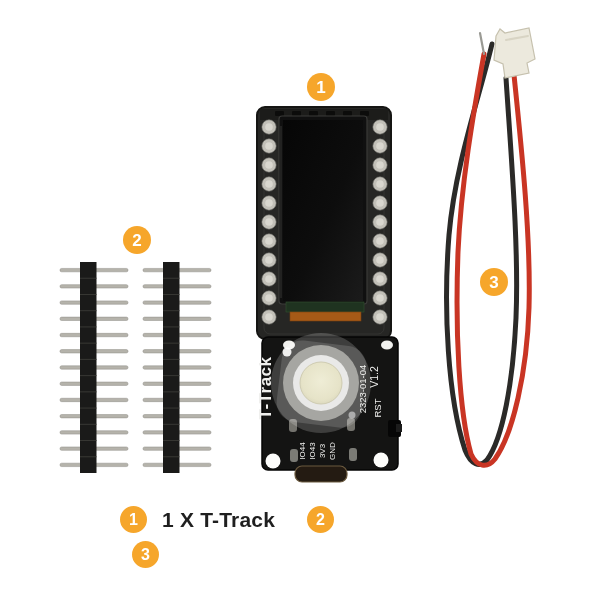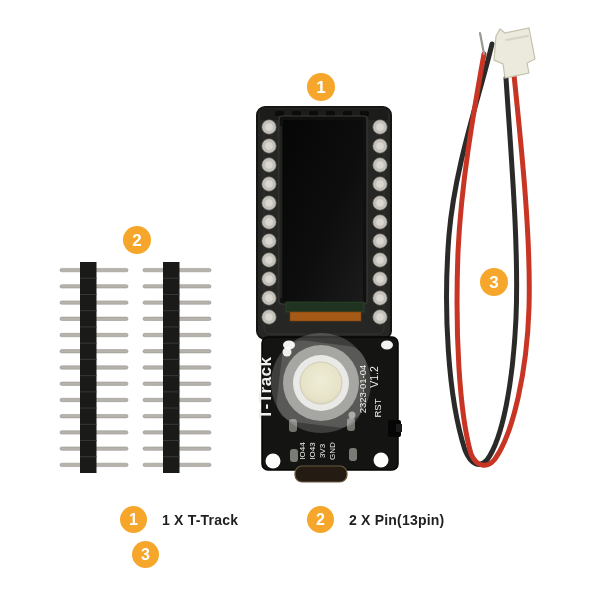--- a/index.html
+++ b/index.html
@@ -16,21 +16,21 @@
     font-size:17px;font-weight:700;line-height:1;
   }
   .legend-item{position:absolute;display:flex;align-items:center;gap:15px;}
   .lbadge{
     width:27px;height:27px;border-radius:50%;flex:0 0 auto;
     background:var(--accent,#F6A62B);color:#fff;
     display:flex;align-items:center;justify-content:center;
     font-size:16px;font-weight:700;line-height:1;
   }
   .legend-text{
-    font-size:14px;font-weight:700;color:var(--text,#1F1F1F);
+    font-size:21px;font-weight:700;color:var(--text,#1F1F1F);
     letter-spacing:.2px;white-space:nowrap;
   }
   .board-silk{fill:#f0f0ee;font-family:"Liberation Sans",sans-serif;}
 </style>
 </head>
 <body>
 
 <div class="canvas">
 
   <svg class="scene" width="600" height="600" viewBox="0 0 600 600">
@@ -224,19 +224,18 @@
   <div class="badge" style="left:307px;top:73px;">1</div>
   <div class="badge" style="left:123px;top:226px;">2</div>
   <div class="badge" style="left:480px;top:268px;">3</div>
 
   <div class="legend-item" style="left:120px;top:506px;">
     <span class="lbadge">1</span>
     <span class="legend-text">1 X T-Track</span>
   </div>
   <div class="legend-item" style="left:307px;top:506px;">
     <span class="lbadge">2</span>
-    <span class="legend-text">2 X Pin(13pin)</span>
   </div>
   <div class="legend-item" style="left:132px;top:541px;">
     <span class="lbadge">3</span>
   </div>
 
 </div>
 
 </body></html>

